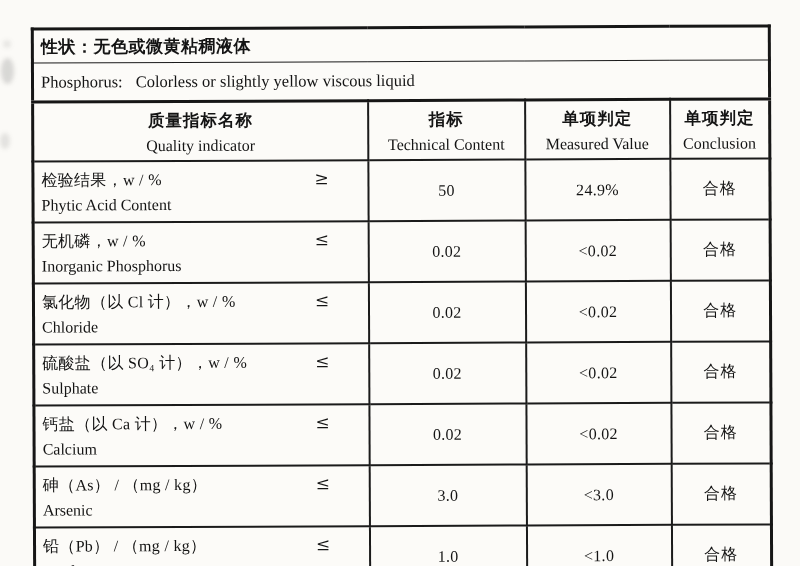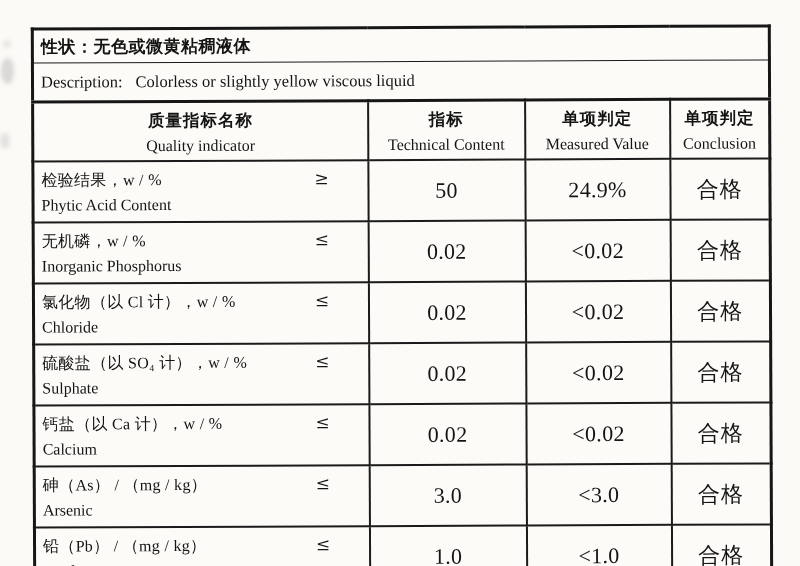--- a/index.html
+++ b/index.html
@@ -77,21 +77,21 @@
     line-height: 25px;
   }
   .c-name .rel {
     font-size: 17px;
     padding-right: 32px;
     font-family: "DejaVu Serif", "Liberation Serif", serif;
   }
   .c-name .l2 { font-size: 16px; line-height: 25px; }
   .c-val {
     text-align: center;
-    font-size: 22px;
+    font-size: 16px;
     letter-spacing: 0.3px;
   }
   .c-concl { letter-spacing: 1px; }
   
   .smudge {
     position: absolute;
     border-radius: 50%;
     filter: blur(2px);
     pointer-events: none;
   }
@@ -113,21 +113,21 @@
       <col style="width:157px">
       <col style="width:145px">
       <col style="width:100px">
     </colgroup>
     <tbody>
       <tr class="row-appearance">
         <td colspan="4">性状：无色或微黄粘稠液体</td>
       </tr>
       <tr class="row-description">
         <td colspan="4">
-          <span>Description:</span><span class="desc-value">Colorless or slightly yellow viscous liquid</span>
+          <span>Phosphorus:</span><span class="desc-value">Colorless or slightly yellow viscous liquid</span>
         </td>
       </tr>
       <tr class="row-head">
         <th>
           <div class="zh">质量指标名称</div>
           <div class="en">Quality indicator</div>
         </th>
         <th>
           <div class="zh">指标</div>
           <div class="en">Technical Content</div>

